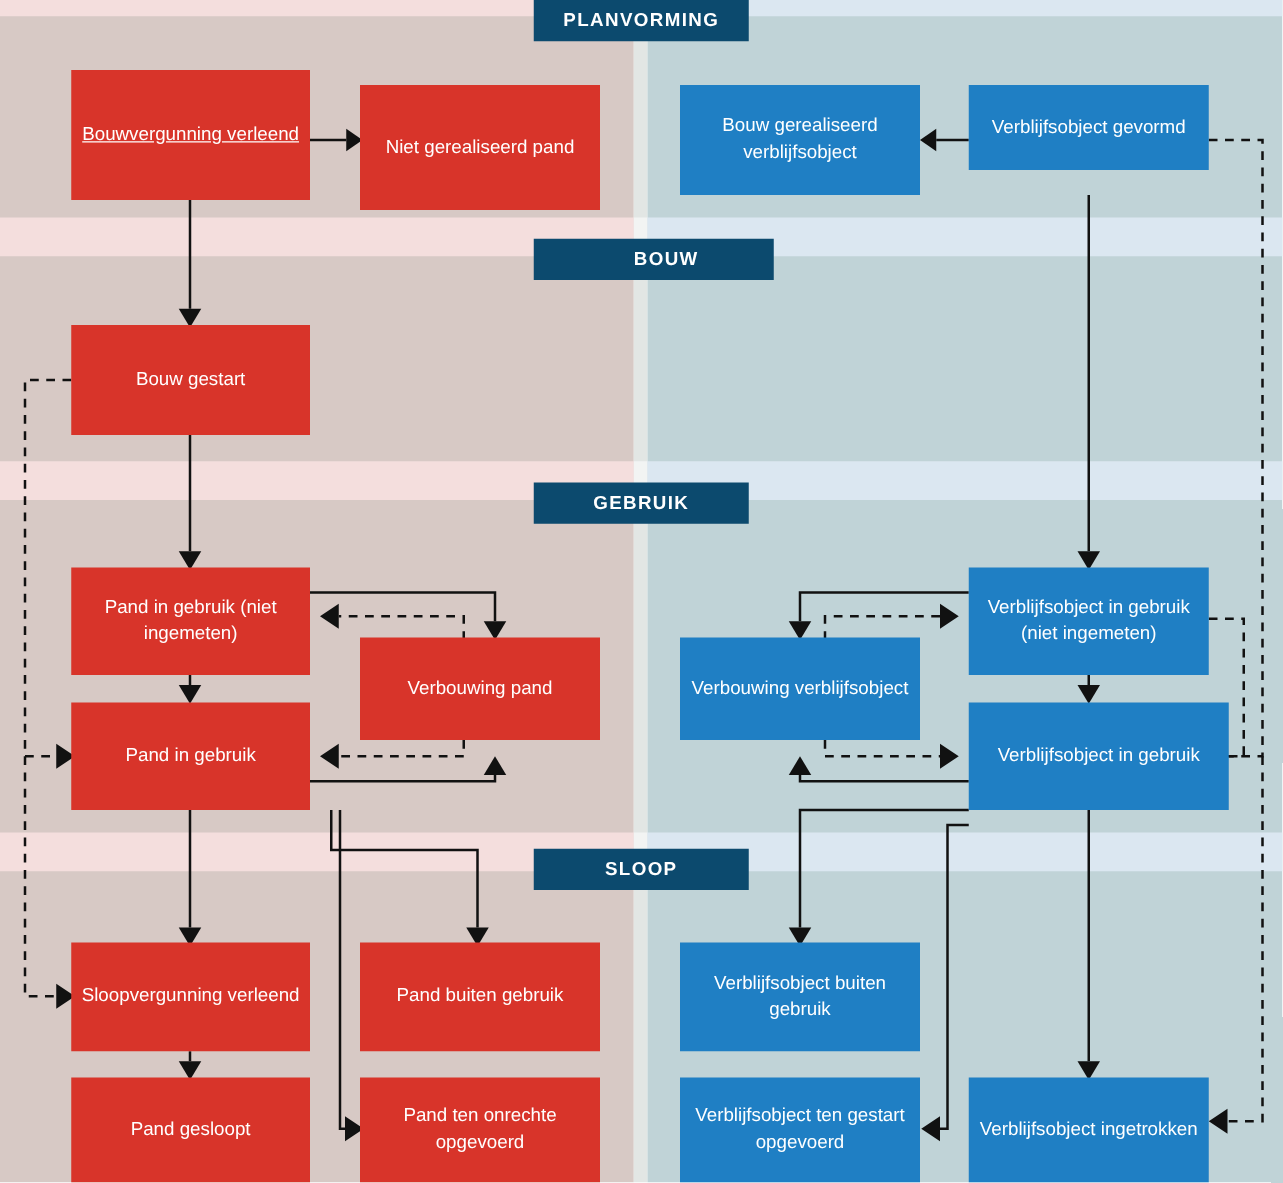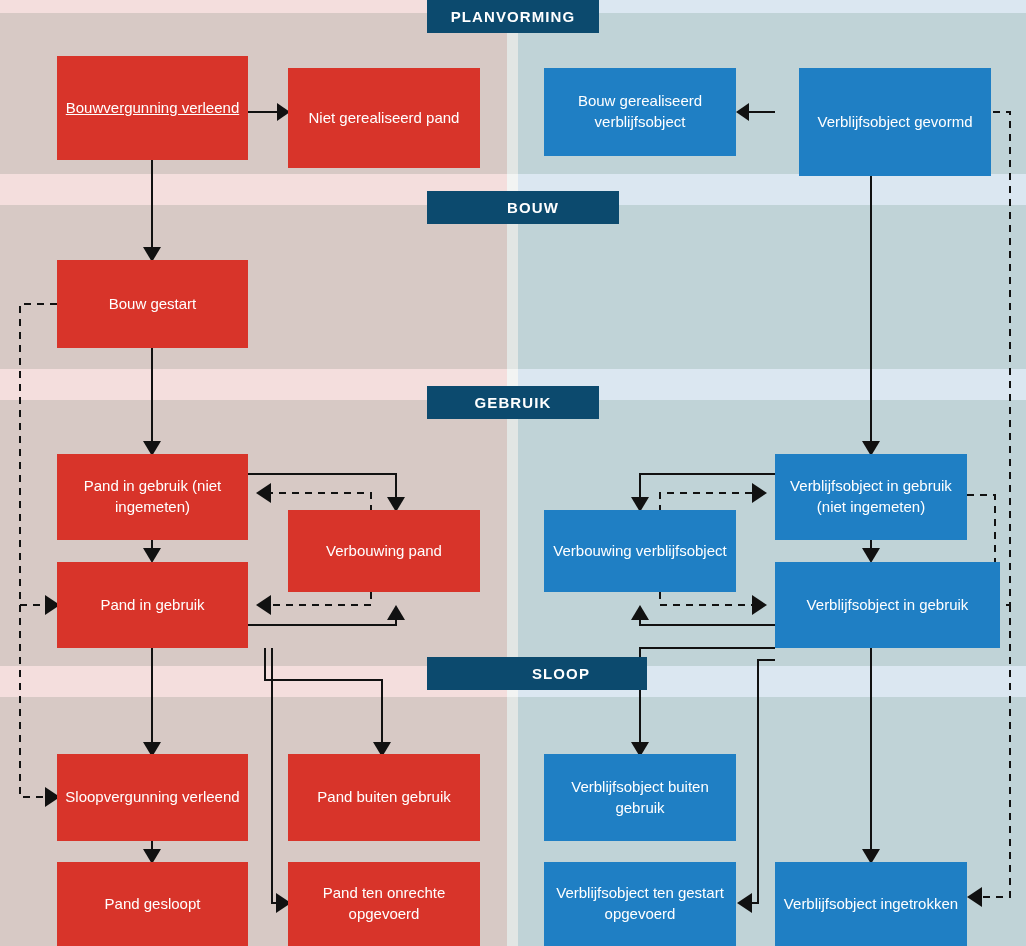--- a/index.html
+++ b/index.html
@@ -162,36 +162,36 @@
     <path class="solid" d="M775,660 L758,660 L758,903 L752,903"></path>
     <polygon class="head" points="752,893 737,903 752,913"></polygon>
 
     <path class="solid" d="M871,648 L871,849"></path>
     <polygon class="head" points="862,849 880,849 871,864"></polygon>
   </svg>
 
   <div class="phase" style="top:0px;">PLANVORMING</div>
   <div class="phase" style="top:191px;padding-left:20px;">BOUW</div>
   <div class="phase" style="top:386px;">GEBRUIK</div>
-  <div class="phase" style="top:657px;padding-left:48px;">SLOOP</div>
+  <div class="phase" style="top:679px;">SLOOP</div>
 
   <div class="node red" style="left:57px;top:56px;width:191px;height:104px;text-decoration:underline;">Bouwvergunning verleend</div>
   <div class="node red" style="left:288px;top:68px;width:192px;height:100px;">Niet gerealiseerd pand</div>
   <div class="node blue" style="left:544px;top:68px;width:192px;height:88px;">Bouw gerealiseerd verblijfsobject</div>
-  <div class="node blue" style="left:775px;top:68px;width:192px;height:108px;margin-left:24px;">Verblijfsobject gevormd</div>
+  <div class="node blue" style="left:775px;top:68px;width:192px;height:68px;">Verblijfsobject gevormd</div>
 
   <div class="node red" style="left:57px;top:260px;width:191px;height:88px;">Bouw gestart</div>
 
   <div class="node red" style="left:57px;top:454px;width:191px;height:86px;">Pand in gebruik (niet ingemeten)</div>
   <div class="node red" style="left:288px;top:510px;width:192px;height:82px;">Verbouwing pand</div>
   <div class="node red" style="left:57px;top:562px;width:191px;height:86px;">Pand in gebruik</div>
 
   <div class="node blue" style="left:544px;top:510px;width:192px;height:82px;">Verbouwing verblijfsobject</div>
   <div class="node blue" style="left:775px;top:454px;width:192px;height:86px;">Verblijfsobject in gebruik (niet ingemeten)</div>
-  <div class="node blue" style="left:775px;top:562px;width:225px;height:86px;">Verblijfsobject in gebruik</div>
+  <div class="node blue" style="left:775px;top:562px;width:208px;height:86px;">Verblijfsobject in gebruik</div>
 
   <div class="node red" style="left:57px;top:754px;width:191px;height:87px;">Sloopvergunning verleend</div>
   <div class="node red" style="left:288px;top:754px;width:192px;height:87px;">Pand buiten gebruik</div>
   <div class="node red" style="left:57px;top:862px;width:191px;height:84px;text-align:center;">Pand gesloopt</div>
   <div class="node red" style="left:288px;top:862px;width:192px;height:84px;">Pand ten onrechte opgevoerd</div>
 
   <div class="node blue" style="left:544px;top:754px;width:192px;height:87px;">Verblijfsobject buiten gebruik</div>
   <div class="node blue" style="left:544px;top:862px;width:192px;height:84px;">Verblijfsobject ten gestart opgevoerd</div>
   <div class="node blue" style="left:775px;top:862px;width:192px;height:84px;">Verblijfsobject ingetrokken</div>
 

